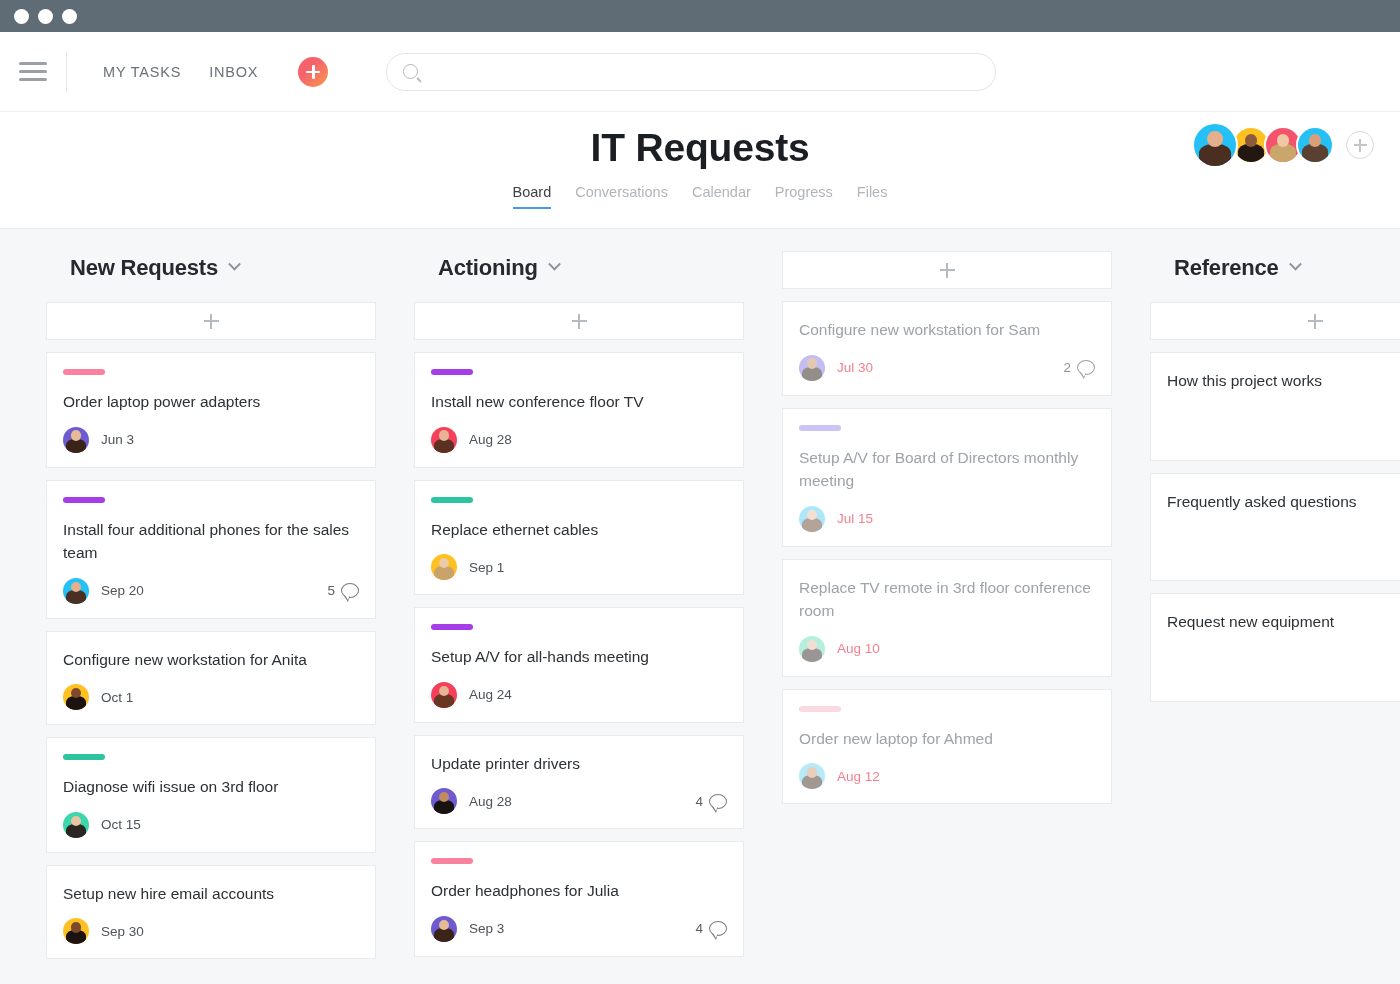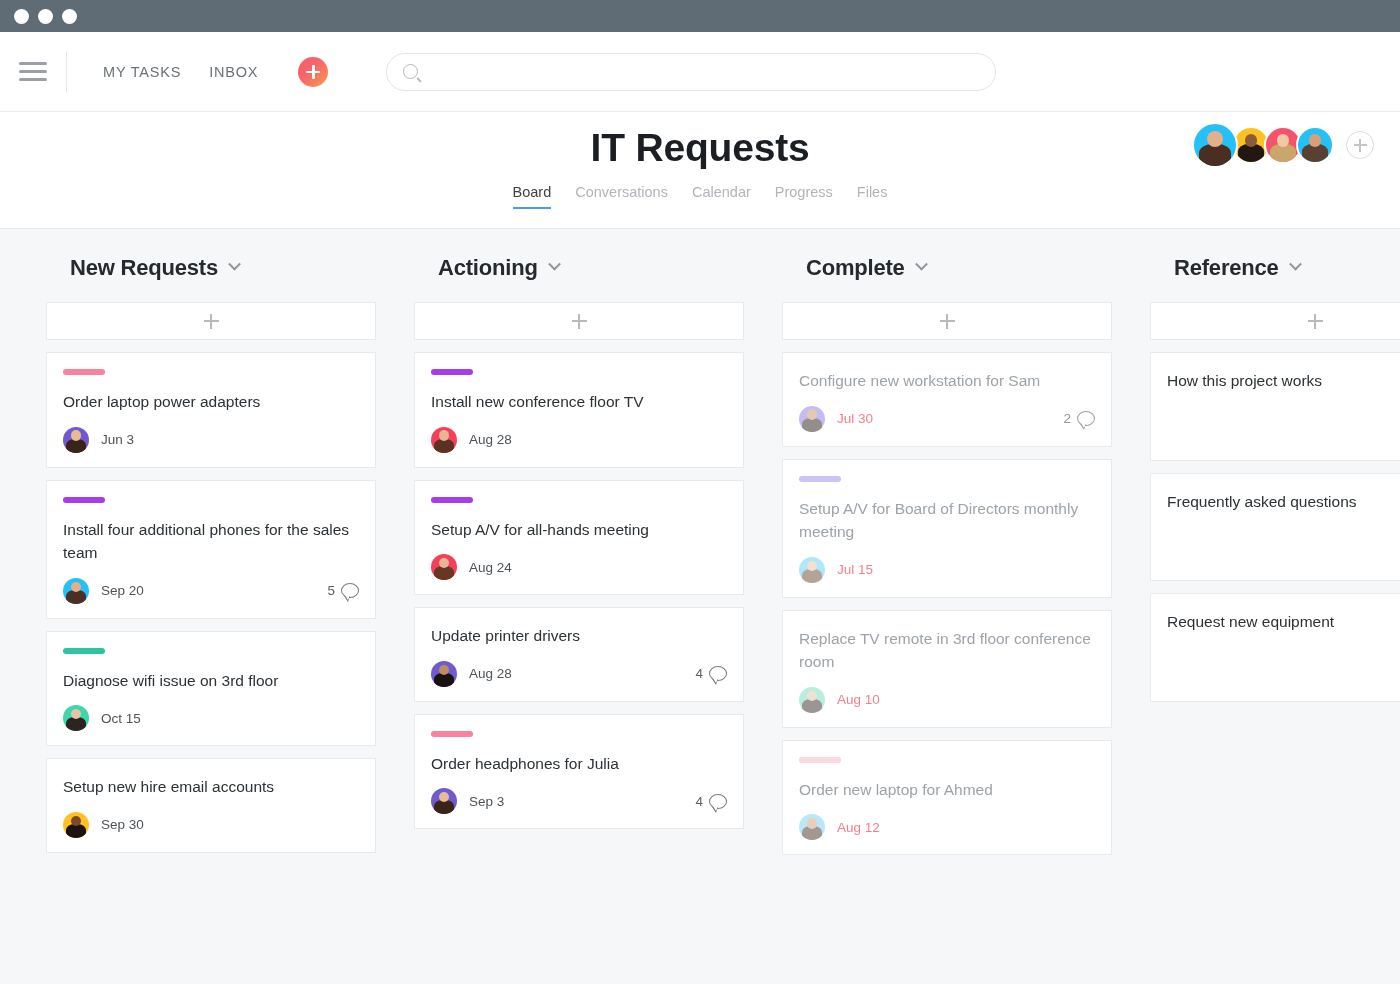--- a/index.html
+++ b/index.html
@@ -435,20 +435,30 @@
             <div class="head" style="background: rgb(227, 176, 141);"></div>
           </div>
           <div class="card-date">Sep 20</div>
           <div class="comments">
             <span class="comment-count">5</span>
             <span class="bubble"></span>
           </div>
         </div>
       </div>
       <div class="card">
+        <div class="card-title">Configure new workstation for Anita</div>
+        <div class="card-footer">
+          <div class="card-av" style="background: rgb(255, 192, 33);">
+            <div class="body" style="background: rgb(28, 18, 16);"></div>
+            <div class="head" style="background: rgb(123, 74, 44);"></div>
+          </div>
+          <div class="card-date">Oct 1</div>
+        </div>
+      </div>
+      <div class="card">
         <div class="tagbar" style="background: rgb(46, 196, 160);"></div>
         <div class="card-title">Diagnose wifi issue on 3rd floor</div>
         <div class="card-footer">
           <div class="card-av" style="background: rgb(63, 214, 174);">
             <div class="body" style="background: rgb(43, 36, 32);"></div>
             <div class="head" style="background: rgb(232, 196, 164);"></div>
           </div>
           <div class="card-date">Oct 15</div>
         </div>
       </div>
@@ -477,20 +487,31 @@
         <div class="card-title">Install new conference floor TV</div>
         <div class="card-footer">
           <div class="card-av" style="background: rgb(245, 64, 92);">
             <div class="body" style="background: rgb(92, 49, 34);"></div>
             <div class="head" style="background: rgb(232, 180, 147);"></div>
           </div>
           <div class="card-date">Aug 28</div>
         </div>
       </div>
       <div class="card">
+        <div class="tagbar" style="background: rgb(46, 196, 160);"></div>
+        <div class="card-title">Replace ethernet cables</div>
+        <div class="card-footer">
+          <div class="card-av" style="background: rgb(255, 192, 33);">
+            <div class="body" style="background: rgb(201, 163, 106);"></div>
+            <div class="head" style="background: rgb(237, 202, 168);"></div>
+          </div>
+          <div class="card-date">Sep 1</div>
+        </div>
+      </div>
+      <div class="card">
         <div class="tagbar" style="background: rgb(166, 62, 232);"></div>
         <div class="card-title">Setup A/V for all-hands meeting</div>
         <div class="card-footer">
           <div class="card-av" style="background: rgb(245, 64, 92);">
             <div class="body" style="background: rgb(106, 54, 36);"></div>
             <div class="head" style="background: rgb(232, 180, 147);"></div>
           </div>
           <div class="card-date">Aug 24</div>
         </div>
       </div>
@@ -518,24 +539,20 @@
           </div>
           <div class="card-date">Sep 3</div>
           <div class="comments">
             <span class="comment-count">4</span>
             <span class="bubble"></span>
           </div>
         </div>
       </div>
     </div>
     <div class="column">
-      <div class="col-header">
-        <div class="col-title">Complete</div>
-        <div class="chev"></div>
-      </div>
       <div class="add-card">
         <span class="ph"></span>
         <span class="pv"></span>
       </div>
       <div class="card done">
         <div class="card-title">Configure new workstation for Sam</div>
         <div class="card-footer">
           <div class="card-av" style="background: rgb(139, 124, 232);">
             <div class="body" style="background: rgb(42, 32, 24);"></div>
             <div class="head" style="background: rgb(200, 148, 107);"></div>

